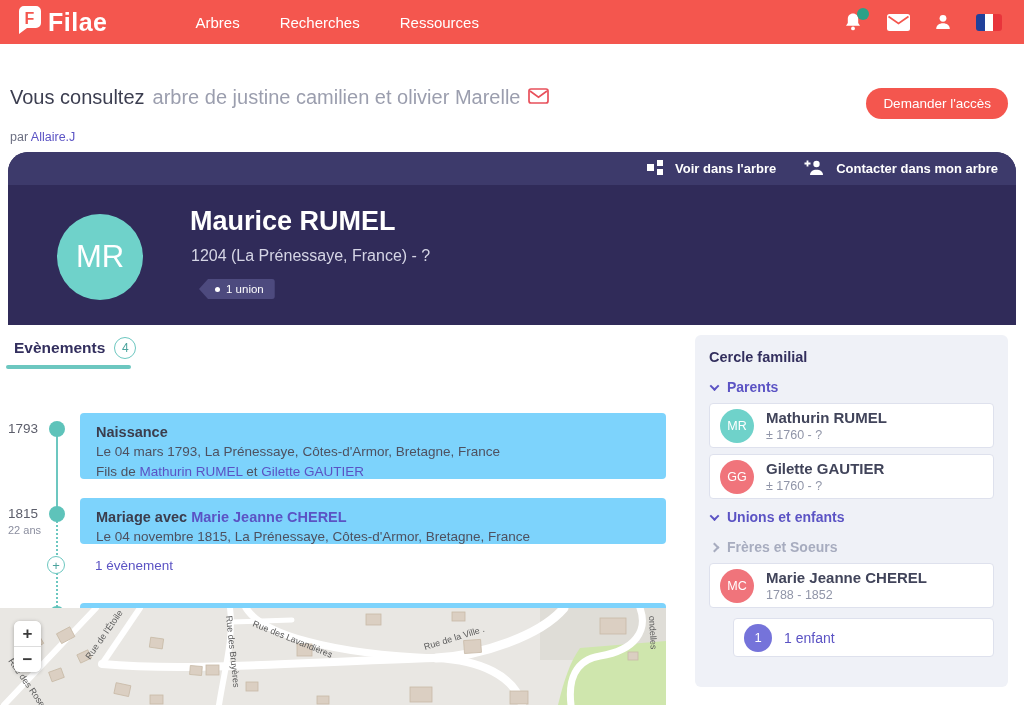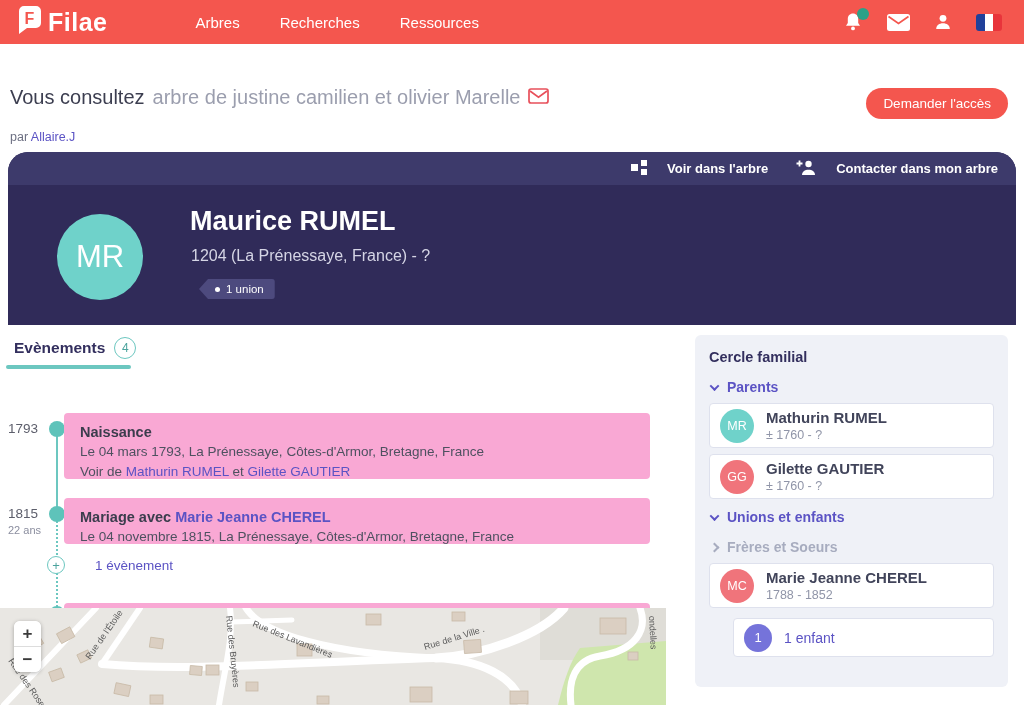--- a/index.html
+++ b/index.html
@@ -30,21 +30,21 @@
   .btn { font-size:13.5px; border-radius:17px; padding:8px 17px; cursor:pointer;
     white-space:nowrap; border:none; font-family:inherit; }
   .btn-primary { background:#f4564e; color:#fff; }
   .btn-outline { background:#fff; color:#353264; border:1px solid #353264; }
 
   
   .hero { position:absolute; top:152px; left:8px; width:1008px; height:173px;
     background:#302b59; border-radius:20px 20px 0 0; }
   .hero-toolbar { height:33px; background:#3d3a6b; border-radius:20px 20px 0 0;
     display:flex; justify-content:flex-end; align-items:center; gap:28px; padding-right:18px; }
-  .hero-tool { display:flex; align-items:center; gap:20px; color:#fff; font-size:13px;
+  .hero-tool { display:flex; align-items:center; gap:12px; color:#fff; font-size:13px;
     font-weight:bold; cursor:pointer; }
   .avatar-big { position:absolute; left:49px; top:62px; width:86px; height:86px;
     border-radius:50%; background:#6fd2ca; color:#fff; font-size:31px;
     display:flex; align-items:center; justify-content:center; }
   .hero-name { position:absolute; left:182px; top:54px; color:#fff; font-size:27px; font-weight:600; }
   .hero-dates { position:absolute; left:183px; top:95px; color:#d5d5e5; font-size:16px; }
   .union-badge { position:absolute; left:191px; top:127px; background:#4d4a7e; color:#fff;
     font-size:11.5px; padding:4px 11px 4px 16px; border-radius:3px; display:flex;
     align-items:center; gap:6px;
     clip-path:polygon(9px 0, 100% 0, 100% 100%, 9px 100%, 0 50%); }
@@ -62,21 +62,21 @@
     background:#6cc7c0; border-radius:2px; }
 
   .timeline { position:relative; height:273px; }
   .tl-line-solid { position:absolute; left:56px; top:61px; width:2px; height:85px; background:#6cc7c0; }
   .tl-line-dotted { position:absolute; left:56px; top:146px; height:100px; width:0;
     border-left:2px dotted #6cc7c0; }
   .tl-dot { position:absolute; left:49px; width:16px; height:16px; border-radius:50%;
     background:#5ec3ba; }
   .tl-year { position:absolute; left:8px; font-size:13.5px; color:#5c5e6b; }
   .tl-age { position:absolute; left:8px; font-size:11px; color:#8b8e9f; }
-  .ev-card { position:absolute; left:64px; width:586px; background:#f9a8d4;
+  .ev-card { position:absolute; left:80px; width:586px; background:#7dd3fc;
     border-radius:4px; padding:9px 16px; }
   .ev-title { font-size:14.5px; font-weight:bold; color:#3b3d4d; line-height:20px; }
   .ev-detail { font-size:13.5px; color:#4e5160; line-height:20px; }
   .link { color:#5b53c4; cursor:pointer; }
   .plus-circle { position:absolute; left:47px; top:188px; width:18px; height:18px;
     border-radius:50%; border:1.5px solid #6cc7c0; color:#4ba39d; font-size:13px;
     display:flex; align-items:center; justify-content:center; background:#fff; cursor:pointer; }
   .more-events { position:absolute; left:95px; top:190px; font-size:13.5px; }
 
   
@@ -224,21 +224,21 @@
   <div class="timeline">
     <span class="tl-line-solid"></span>
     <span class="tl-line-dotted"></span>
 
     <span class="tl-year" style="top:53px">1793</span>
     <span class="tl-dot" style="top:53px"></span>
     <div class="ev-card" style="top:45px; height:66px">
       <div class="ev-title">Naissance</div>
       <div class="ev-detail">Le 04 mars 1793, La Prénessaye, Côtes-d'Armor, Bretagne, France</div>
       <div class="ev-detail">
-        <span>Voir de </span><span class="link">Mathurin RUMEL</span><span> et </span><span class="link">Gilette GAUTIER</span>
+        <span>Fils de </span><span class="link">Mathurin RUMEL</span><span> et </span><span class="link">Gilette GAUTIER</span>
       </div>
     </div>
 
     <span class="tl-year" style="top:138px">1815</span>
     <span class="tl-age" style="top:156px">22 ans</span>
     <span class="tl-dot" style="top:138px"></span>
     <div class="ev-card" style="top:130px; height:46px">
       <div class="ev-title">
         <span>Mariage avec </span><span class="link">Marie Jeanne CHEREL</span>
       </div>

